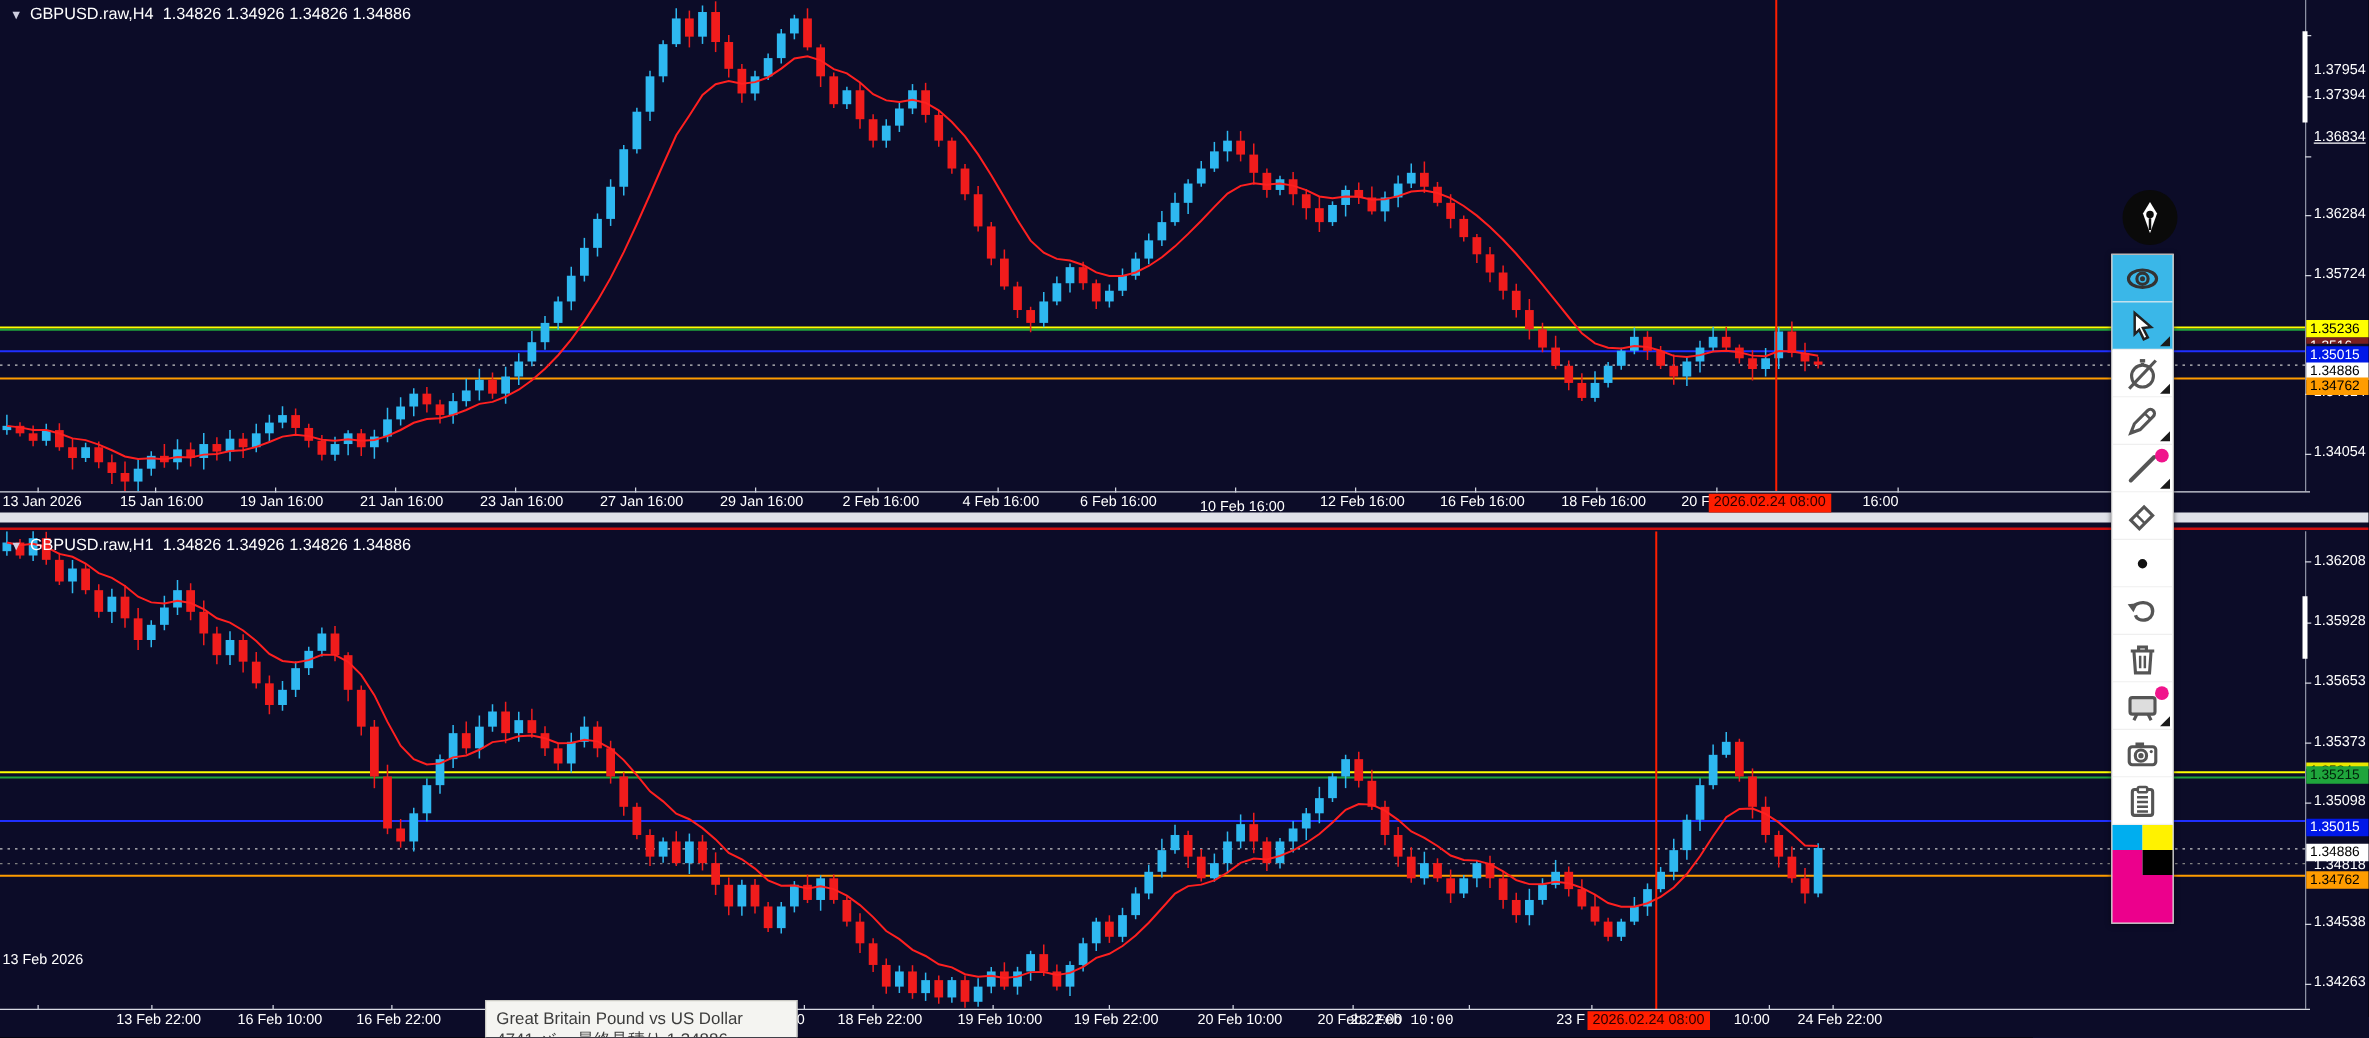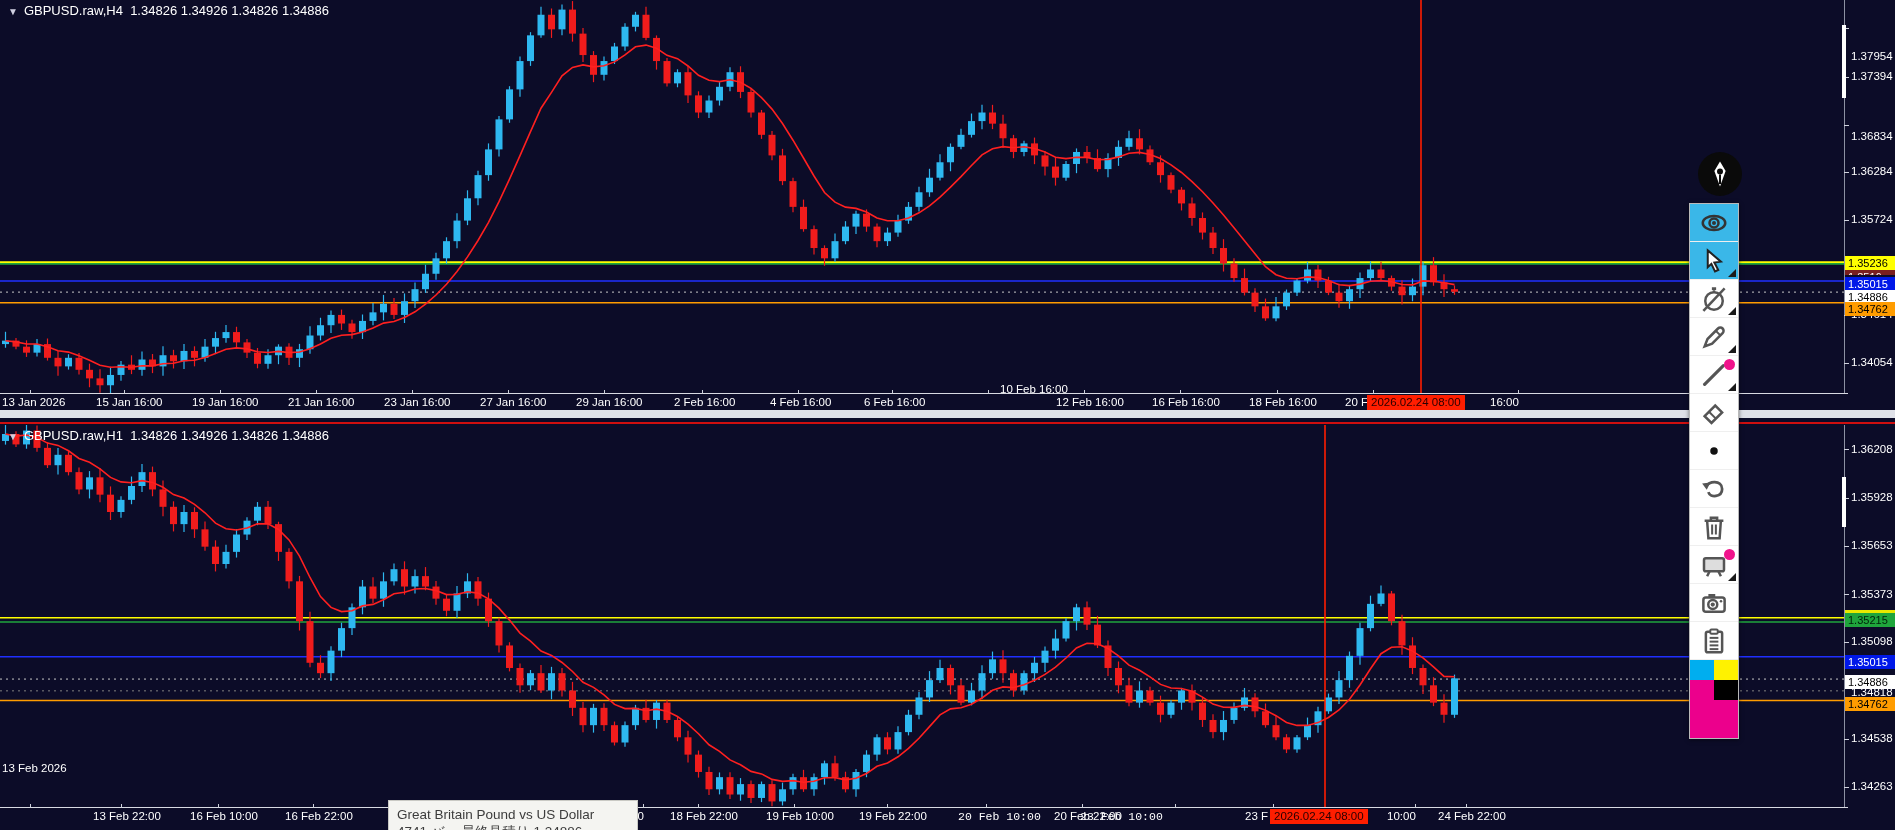--- a/index.html
+++ b/index.html
@@ -346,21 +346,21 @@
         <line x1="1454.5" x2="1454.5" y1="285.4477610598421" y2="294.7936054931726" stroke="#f01c1c" stroke-width="1.2"></line>
         <rect x="1451" y="289.19382504288143" width="7" height="2.5728987993135775" fill="#f01c1c"></rect>
         <polyline points="5.5,340.7 16.0,341.9 26.5,344.0 37.0,344.0 47.5,346.8 58.0,350.7 68.5,352.1 79.0,355.7 89.5,360.2 100.0,365.2 110.5,367.2 121.0,366.7 131.5,367.3 142.0,365.7 152.5,365.9 163.0,363.7 173.5,363.2 184.0,360.8 194.5,360.2 205.0,357.5 215.5,353.6 226.0,349.3 236.5,347.9 247.0,348.9 257.5,351.8 268.0,352.5 278.5,351.4 289.0,352.6 299.5,352.0 310.0,348.7 320.5,344.0 331.0,338.2 341.5,335.2 352.0,334.6 362.5,331.9 373.0,328.0 383.5,323.1 394.0,321.5 404.5,317.4 415.0,311.8 425.5,304.2 436.0,295.0 446.5,284.2 457.0,271.5 467.5,256.9 478.0,240.5 488.5,222.3 499.0,201.7 509.5,179.2 520.0,155.6 530.5,131.6 541.0,108.2 551.5,92.4 562.0,75.9 572.5,67.4 583.0,64.9 593.5,66.9 604.0,65.7 614.5,61.9 625.0,54.9 635.5,46.8 646.0,45.1 656.5,48.3 667.0,55.3 677.5,58.7 688.0,66.0 698.5,75.3 709.0,80.3 719.5,81.6 730.0,79.8 740.5,82.2 751.0,88.3 761.5,97.6 772.0,109.1 782.5,123.5 793.0,140.2 803.5,158.0 814.0,176.0 824.5,192.5 835.0,202.2 845.5,207.1 856.0,208.4 866.5,212.0 877.0,217.9 887.5,220.8 898.0,220.8 908.5,218.0 919.0,212.8 929.5,205.8 940.0,197.1 950.5,187.1 961.0,176.6 971.5,165.5 982.0,154.9 992.5,148.7 1003.0,146.6 1013.5,147.7 1024.0,146.8 1034.5,148.5 1045.0,152.1 1055.5,157.2 1066.0,158.6 1076.5,157.3 1087.0,157.4 1097.5,159.8 1108.0,159.4 1118.5,156.9 1129.0,153.2 1139.5,152.4 1150.0,154.4 1160.5,158.5 1171.0,164.8 1181.5,172.5 1192.0,181.6 1202.5,191.8 1213.0,203.0 1223.5,215.1 1234.0,227.7 1244.5,240.7 1255.0,253.8 1265.5,266.7 1276.0,274.7 1286.5,278.2 1297.0,278.7 1307.5,276.9 1318.0,277.6 1328.5,280.6 1339.0,284.7 1349.5,285.6 1360.0,284.1 1370.5,281.2 1381.0,280.6 1391.5,281.8 1402.0,284.5 1412.5,284.9 1423.0,280.9 1433.5,281.2 1444.0,282.8 1454.5,284.6" fill="none" stroke="#ff2020" stroke-width="1.6"></polyline>
         <line x1="1421" x2="1421" y1="0" y2="393" stroke="#ff1e00" stroke-width="1.6"></line>
       </svg>
       <div class="tick-dash" style="top: 28.488px;"></div>
       <div class="tick-label" style="top: 21.988px; margin-top: 28px;">1.37954</div>
       <div class="tick-dash" style="top: 76.5154px;"></div>
       <div class="tick-label" style="top: 70.0154px;">1.37394</div>
       <div class="tick-dash" style="top: 124.543px;"></div>
-      <div class="tick-label" style="top: 130px;">1.36834</div>
+      <div class="tick-label" style="top: 104px; text-decoration: underline;">1.36834</div>
       <div class="tick-dash" style="top: 171.713px;"></div>
       <div class="tick-label" style="top: 165.213px;">1.36284</div>
       <div class="tick-dash" style="top: 219.74px;"></div>
       <div class="tick-label" style="top: 213.24px;">1.35724</div>
       <div class="tick-dash" style="top: 314.937px;"></div>
       <div class="tick-label" style="top: 308.437px;">1.34614</div>
       <div class="tick-dash" style="top: 362.965px;"></div>
       <div class="tick-label" style="top: 356.465px;">1.34054</div>
       <div class="chip" style="top: 256px; height: 14px; line-height: 14px; background: rgb(255, 255, 0); color: rgb(0, 0, 0);">1.35236</div>
       <div class="chip" style="top: 269.5px; height: 5px; line-height: 14px; background: rgb(122, 31, 31); color: rgb(255, 255, 255);">1.3516</div>
@@ -381,21 +381,21 @@
       <div class="time-label" style="left: 480px; top: 396px;">27 Jan 16:00</div>
       <div class="tick-dash" style="left: 508px; top: 390px; width: 1px; height: 4px;"></div>
       <div class="time-label" style="left: 576px; top: 396px;">29 Jan 16:00</div>
       <div class="tick-dash" style="left: 604px; top: 390px; width: 1px; height: 4px;"></div>
       <div class="time-label" style="left: 674px; top: 396px;">2 Feb 16:00</div>
       <div class="tick-dash" style="left: 702px; top: 390px; width: 1px; height: 4px;"></div>
       <div class="time-label" style="left: 770px; top: 396px;">4 Feb 16:00</div>
       <div class="tick-dash" style="left: 798px; top: 390px; width: 1px; height: 4px;"></div>
       <div class="time-label" style="left: 864px; top: 396px;">6 Feb 16:00</div>
       <div class="tick-dash" style="left: 892px; top: 390px; width: 1px; height: 4px;"></div>
-      <div class="time-label" style="left: 960px; top: 383px; margin-left: 40px;">10 Feb 16:00</div>
+      <div class="time-label" style="left: 960px; top: 400px;">10 Feb 16:00</div>
       <div class="tick-dash" style="left: 988px; top: 390px; width: 1px; height: 4px;"></div>
       <div class="time-label" style="left: 1056px; top: 396px;">12 Feb 16:00</div>
       <div class="tick-dash" style="left: 1084px; top: 390px; width: 1px; height: 4px;"></div>
       <div class="time-label" style="left: 1152px; top: 396px;">16 Feb 16:00</div>
       <div class="tick-dash" style="left: 1180px; top: 390px; width: 1px; height: 4px;"></div>
       <div class="time-label" style="left: 1249px; top: 396px; text-align: center;">18 Feb 16:00</div>
       <div class="tick-dash" style="left: 1277px; top: 390px; width: 1px; height: 4px;"></div>
       <div class="time-label" style="left: 1345px; top: 396px;">20 F</div>
       <div class="tick-dash" style="left: 1373px; top: 390px; width: 1px; height: 4px;"></div>
       <div class="time-label" style="left: 1490px; top: 396px;">16:00</div>
@@ -719,21 +719,21 @@
       <div class="time-label" style="left: 285px; top: 810px;">16 Feb 22:00</div>
       <div class="tick-dash" style="left: 313px; top: 804px; width: 1px; height: 4px;"></div>
       <div class="time-label" style="left: 615px; top: 810px;">10:00</div>
       <div class="tick-dash" style="left: 643px; top: 804px; width: 1px; height: 4px;"></div>
       <div class="time-label" style="left: 670px; top: 810px;">18 Feb 22:00</div>
       <div class="tick-dash" style="left: 698px; top: 804px; width: 1px; height: 4px;"></div>
       <div class="time-label" style="left: 766px; top: 810px;">19 Feb 10:00</div>
       <div class="tick-dash" style="left: 794px; top: 804px; width: 1px; height: 4px;"></div>
       <div class="time-label" style="left: 859px; top: 810px;">19 Feb 22:00</div>
       <div class="tick-dash" style="left: 887px; top: 804px; width: 1px; height: 4px;"></div>
-      <div class="time-label" style="left: 958px; top: 810px; font-family: Liberation Mono, monospace;">20 Feb 10:00</div>
+      <div class="time-label" style="left: 958px; top: 810px;">20 Feb 10:00</div>
       <div class="tick-dash" style="left: 986px; top: 804px; width: 1px; height: 4px;"></div>
       <div class="time-label" style="left: 1054px; top: 810px;">20 Feb 22:00</div>
       <div class="tick-dash" style="left: 1082px; top: 804px; width: 1px; height: 4px;"></div>
       <div class="time-label" style="left: 1080px; top: 810px; font-family: Liberation Mono, monospace;">23 Feb 10:00</div>
       <div class="tick-dash" style="left: 1175px; top: 804px; width: 1px; height: 4px;"></div>
       <div class="time-label" style="left: 1245px; top: 810px;">23 F</div>
       <div class="tick-dash" style="left: 1273px; top: 804px; width: 1px; height: 4px;"></div>
       <div class="time-label" style="left: 1387px; top: 810px;">10:00</div>
       <div class="tick-dash" style="left: 1415px; top: 804px; width: 1px; height: 4px;"></div>
       <div class="time-label" style="left: 1438px; top: 810px;">24 Feb 22:00</div>

